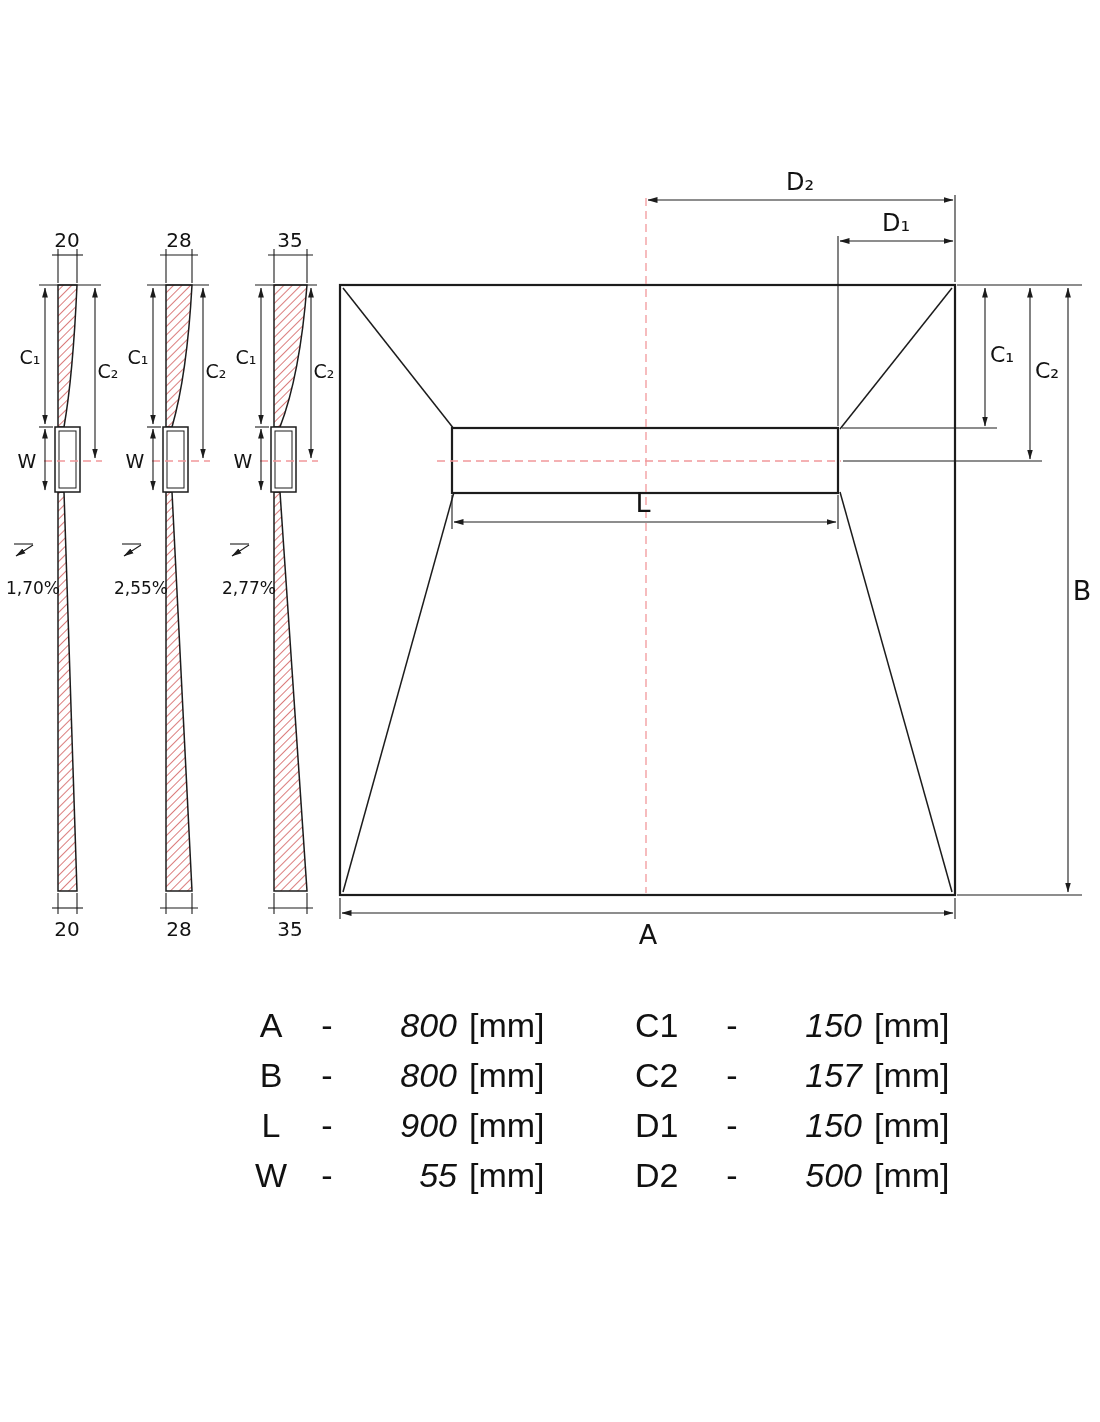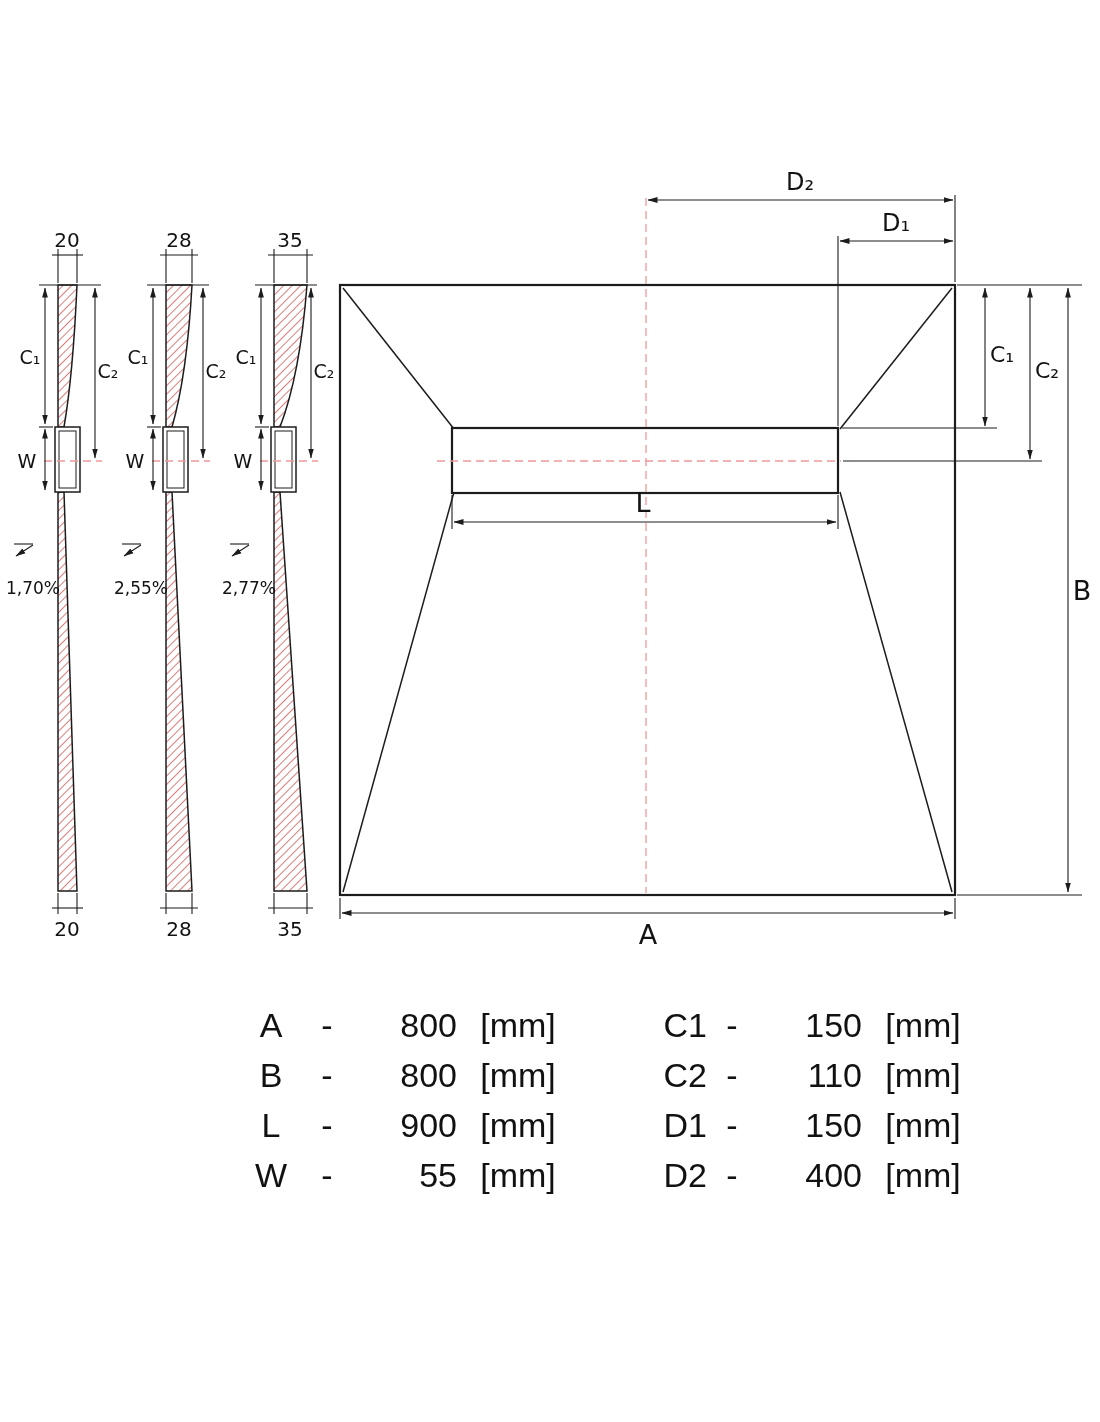--- a/index.html
+++ b/index.html
@@ -21,24 +21,24 @@
   .outline2 { stroke-width:2.2; }
   .hatched  { stroke-width:1.5; }
   .cl { stroke-width:1.3; stroke-dasharray:8 5; }
 
   .spec-table { position:absolute; left:0; top:1000px; width:1100px; display:flex; gap:68px;
                 padding-left:240px; font-size:34px; }
   .spec-row { display:grid; height:50px; align-items:center; }
   .col-left  .spec-row { grid-template-columns:62px 50px 105px 110px; }
   .col-right .spec-row { grid-template-columns:72px 50px 105px 110px; }
   .col-left  .k { text-align:center; }
-  .col-right .k { text-align:right; }
+  .col-right .k { text-align:left; }
   .s { text-align:center; }
-  .v { text-align:right; }
-  .u { padding-left:12px; text-align:center; }
+  .v { text-align:right;font-style:italic; }
+  .u { padding-left:12px; text-align:left; }
 </style>
 </head>
 <body>
 
 <div>
 <svg id="drawing" width="1100" height="960" viewBox="0 0 1100 960">
   <defs>
     <marker id="arr" viewBox="0 0 10 7" refX="9.5" refY="3.5" markerWidth="10" markerHeight="7" markerUnits="userSpaceOnUse" orient="auto-start-reverse">
       <path d="M0,0.6 L10,3.5 L0,6.4 Z" fill="#1c1c1c" stroke="none"></path>
     </marker>
@@ -251,29 +251,29 @@
   <div class="col-right">
     <div class="spec-row">
       <span class="k">C1</span>
       <span class="s">-</span>
       <span class="v">150</span>
       <span class="u">[mm]</span>
     </div>
     <div class="spec-row">
       <span class="k">C2</span>
       <span class="s">-</span>
-      <span class="v">110</span>
+      <span class="v">157</span>
       <span class="u">[mm]</span>
     </div>
     <div class="spec-row">
       <span class="k">D1</span>
       <span class="s">-</span>
       <span class="v">150</span>
       <span class="u">[mm]</span>
     </div>
     <div class="spec-row">
       <span class="k">D2</span>
       <span class="s">-</span>
-      <span class="v">400</span>
+      <span class="v">500</span>
       <span class="u">[mm]</span>
     </div>
   </div>
 </div>
 
 </body></html>

